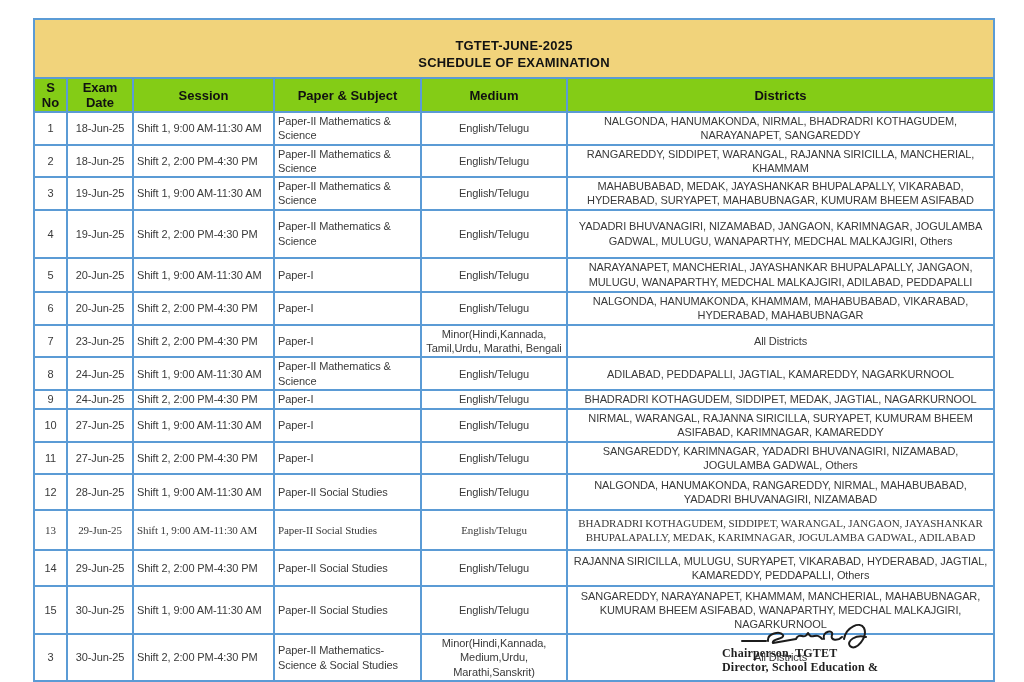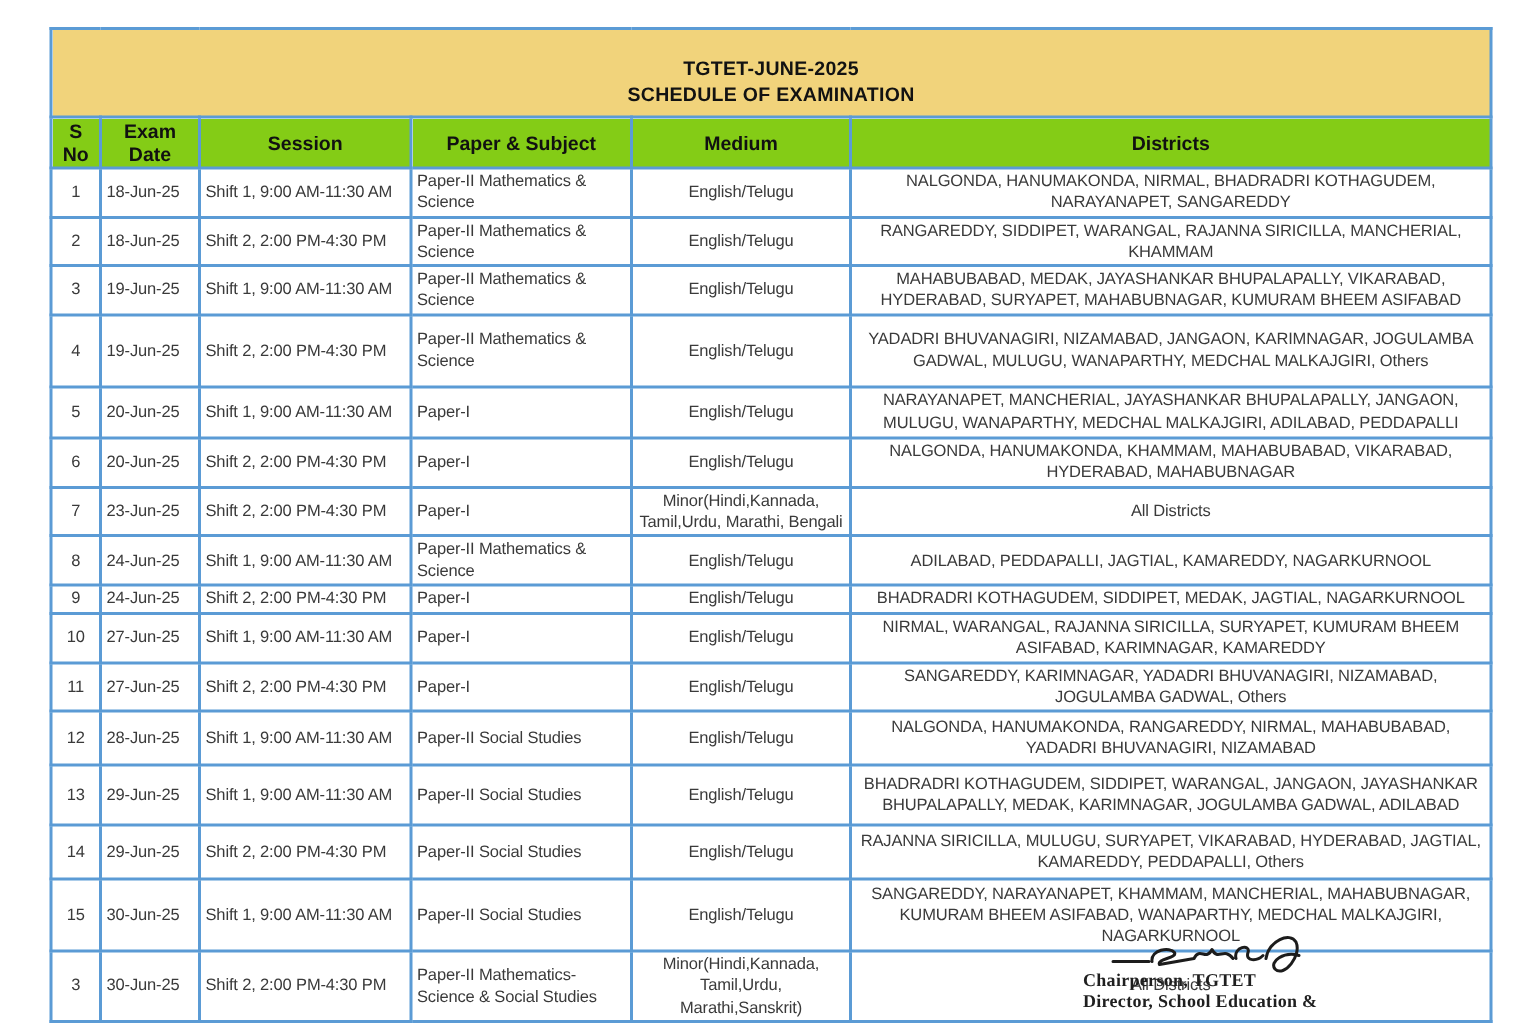--- a/index.html
+++ b/index.html
@@ -53,39 +53,39 @@
   }
   tbody td {
     font-size: 11px;
     color: #3a3a3a;
     line-height: 1.3;
     vertical-align: middle;
     padding: 1px 3px;
     letter-spacing: -0.1px;
   }
   td.c-sno     { text-align: center; }
-  td.c-date    { text-align: left; }
+  td.c-date    { text-align: center; }
   td.c-session { text-align: left; }
   td.c-paper   { text-align: left; }
   td.c-medium  { text-align: center; }
   td.c-dist    { text-align: center; }
   
   tbody tr:nth-child(1)  { height: 30px; }
   tbody tr:nth-child(2)  { height: 30px; }
   tbody tr:nth-child(3)  { height: 32px; }
   tbody tr:nth-child(4)  { height: 48px; }
   tbody tr:nth-child(5)  { height: 34px; }
   tbody tr:nth-child(6)  { height: 33px; }
   tbody tr:nth-child(7)  { height: 31px; }
   tbody tr:nth-child(8)  { height: 31px; }
   tbody tr:nth-child(9)  { height: 19px; }
   tbody tr:nth-child(10) { height: 32px; }
   tbody tr:nth-child(11) { height: 32px; }
   tbody tr:nth-child(12) { height: 36px; }
-  tbody tr:nth-child(13) { height: 40px; }
+  tbody tr:nth-child(13) { height: 40px; font-family: Liberation Serif, serif; }
   tbody tr:nth-child(14) { height: 36px; }
   tbody tr:nth-child(15) { height: 48px; }
   tbody tr:nth-child(16) { height: 32px; }
 
   .signature {
     position: absolute;
     left: 700px;
     top: 620px;
     width: 240px;
   }
@@ -267,21 +267,21 @@
       <td class="c-paper">Paper-II Social Studies</td>
       <td class="c-medium">English/Telugu</td>
       <td class="c-dist">SANGAREDDY, NARAYANAPET, KHAMMAM, MANCHERIAL, MAHABUBNAGAR, KUMURAM BHEEM ASIFABAD, WANAPARTHY, MEDCHAL MALKAJGIRI, NAGARKURNOOL</td>
     </tr>
 
     <tr>
       <td class="c-sno">3</td>
       <td class="c-date">30-Jun-25</td>
       <td class="c-session">Shift 2, 2:00 PM-4:30 PM</td>
       <td class="c-paper">Paper-II Mathematics- Science &amp; Social Studies</td>
-      <td class="c-medium">Minor(Hindi,Kannada, Tamil,Urdu, Marathi,Sanskrit)</td>
+      <td class="c-medium">Minor(Hindi,Kannada, Medium,Urdu, Marathi,Sanskrit)</td>
       <td class="c-dist">All Districts</td>
     </tr>
   </tbody>
   </table>
 
 </div>
 
 <div class="signature">
   <svg class="scribble" width="160" height="34" viewBox="0 0 160 34">
     <path d="M2 21 L26 21 M28 21 C27 13 40 11 43 15 C45 19 31 19 33 23 L56 19

